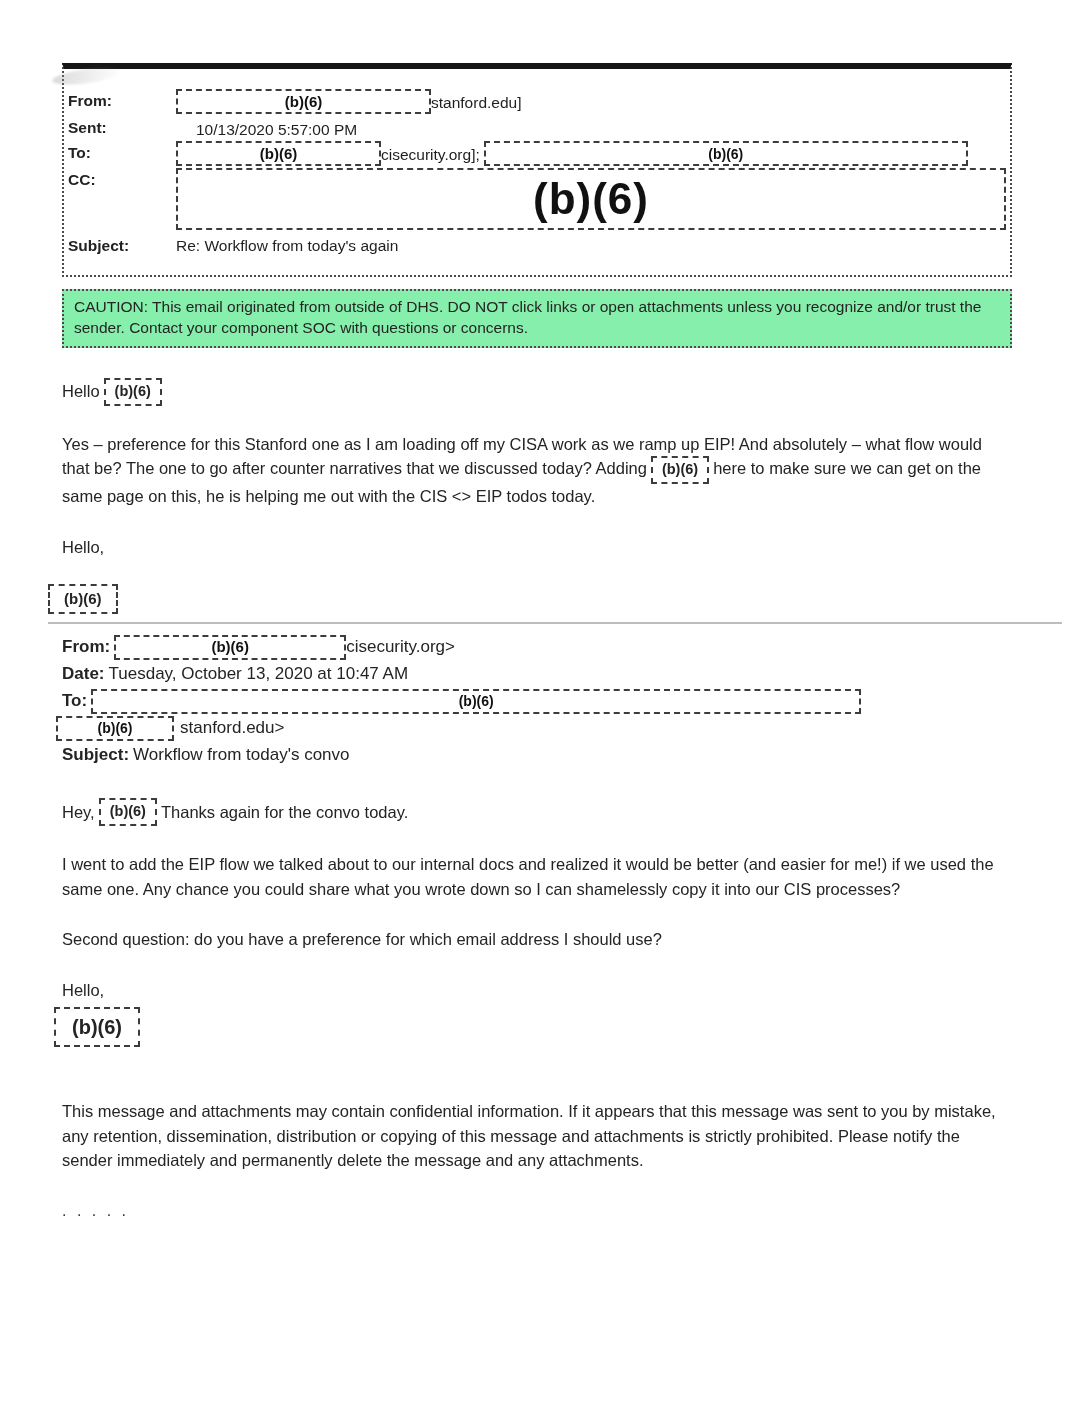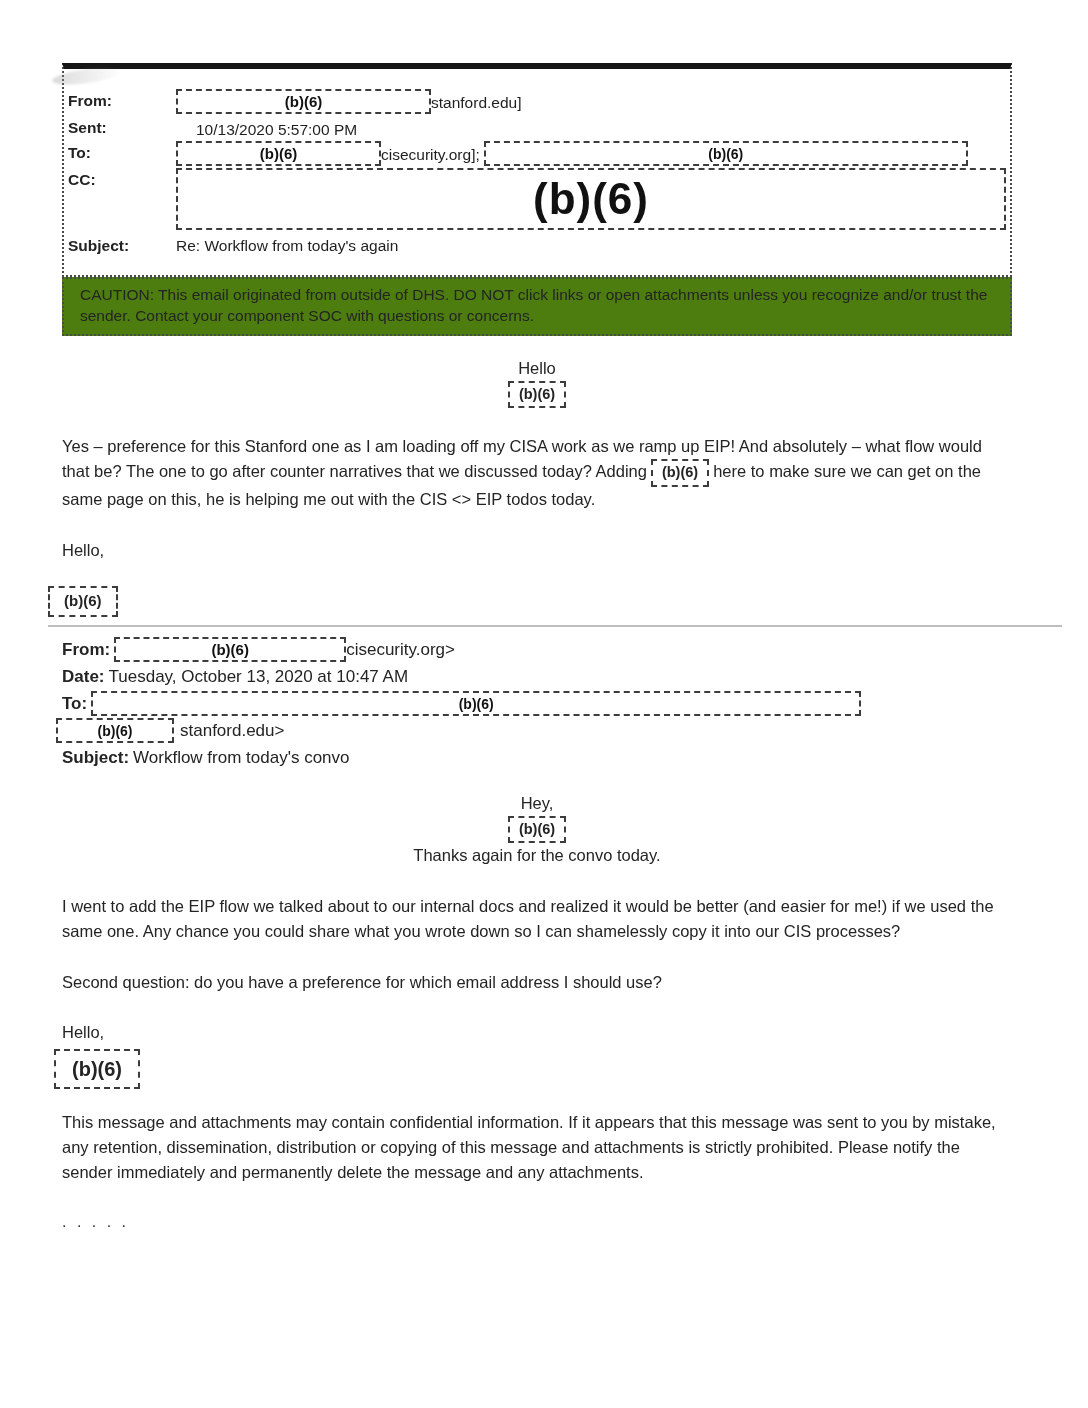--- a/index.html
+++ b/index.html
@@ -47,30 +47,30 @@
   }
   .red-from{width:255px;height:25px;font-size:15px;}
   .red-to1{width:205px;height:25px;font-size:15px;}
   .red-to2{width:484px;height:25px;font-size:14px;margin-left:4px;}
   .red-cc{width:830px;height:62px;font-size:44px;font-family:"Liberation Sans",sans-serif;letter-spacing:1px;}
   .hdr-plain{padding-top:3px;}
   .row-sent .hdr-val{padding-top:2px;margin-left:20px;}
   .row-cc{margin:2px 0 4px 0;}
   
   .caution{
-    margin-top:0;
+    margin-top:12px;
     border:2px dotted #4a4a4a;
-    background:#4d7c0f;
-    padding:5px 8px 7px 16px;
+    background:#86efac;
+    padding:5px 8px 7px 10px;
     font-size:15.5px;line-height:1.38;color:#242424;
     box-sizing:border-box;
   }
   
   .bodytxt{font-size:16.5px;line-height:1.5;color:#242424;}
-  .greet{margin-top:20px;display:flex;align-items:center;flex-direction:column;}
+  .greet{margin-top:30px;display:flex;align-items:center;}
   .red-inline{
     display:inline-flex;align-items:center;justify-content:center;
     border:2px dashed #3c3c3c;font-weight:bold;font-size:14.5px;
     padding:1px 9px;margin:0 4px;vertical-align:middle;background:#fff;
   }
   .para{margin:26px 0 0 0;max-width:950px;}
   .closing{margin-top:26px;}
   .sig1{
     margin-top:24px;margin-left:-14px;
     display:inline-flex;align-items:center;justify-content:center;
@@ -93,21 +93,21 @@
     position:absolute;left:0;top:1342px;width:1088px;
     text-align:center;font-size:19px;color:#222;
   }
   .dots{margin-top:26px;font-size:16px;letter-spacing:3px;color:#333;}
   .sig2{
     margin-top:4px;margin-left:-8px;
     display:inline-flex;align-items:center;justify-content:center;
     border:2px dashed #3c3c3c;font-weight:bold;font-size:20px;
     padding:3px 16px;background:#fff;
   }
-  .disclaimer{margin-top:21px;}
+  .disclaimer{margin-top:52px;}
 </style>
 </head>
 <body>
 
 <div class="page">
 
   <div class="smudge"></div>
 
   <div class="hdr-box">
     <div class="hdr-row">

